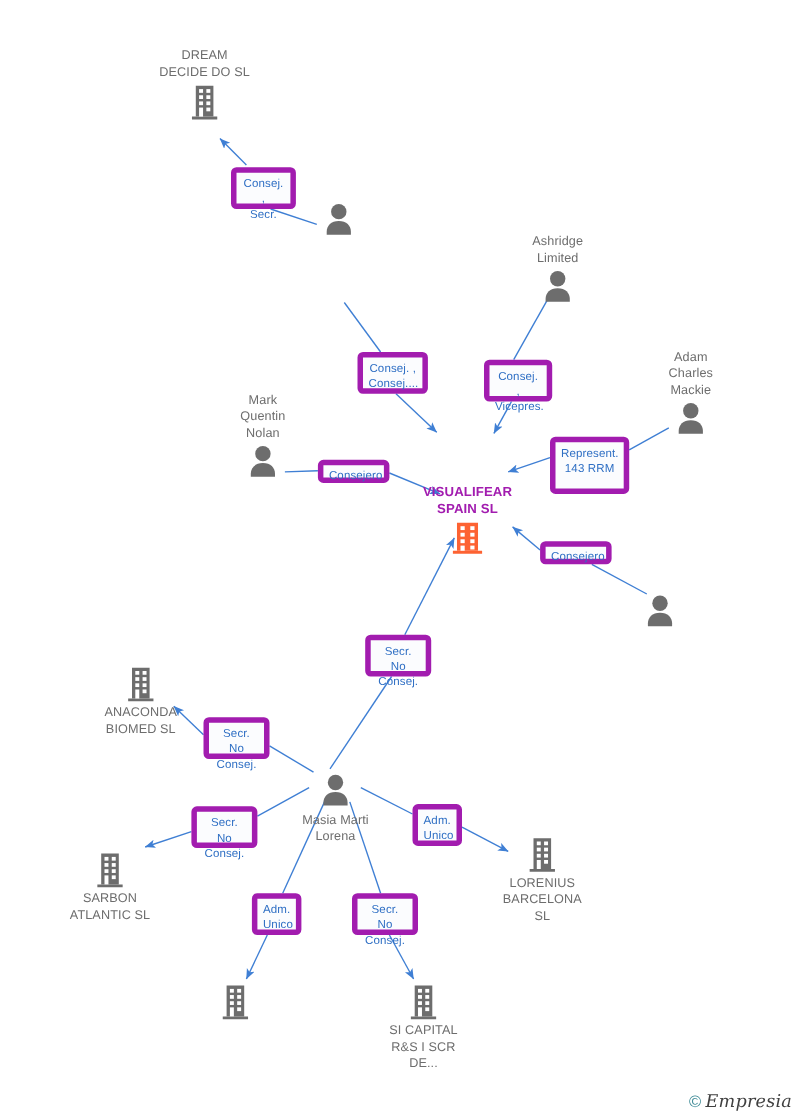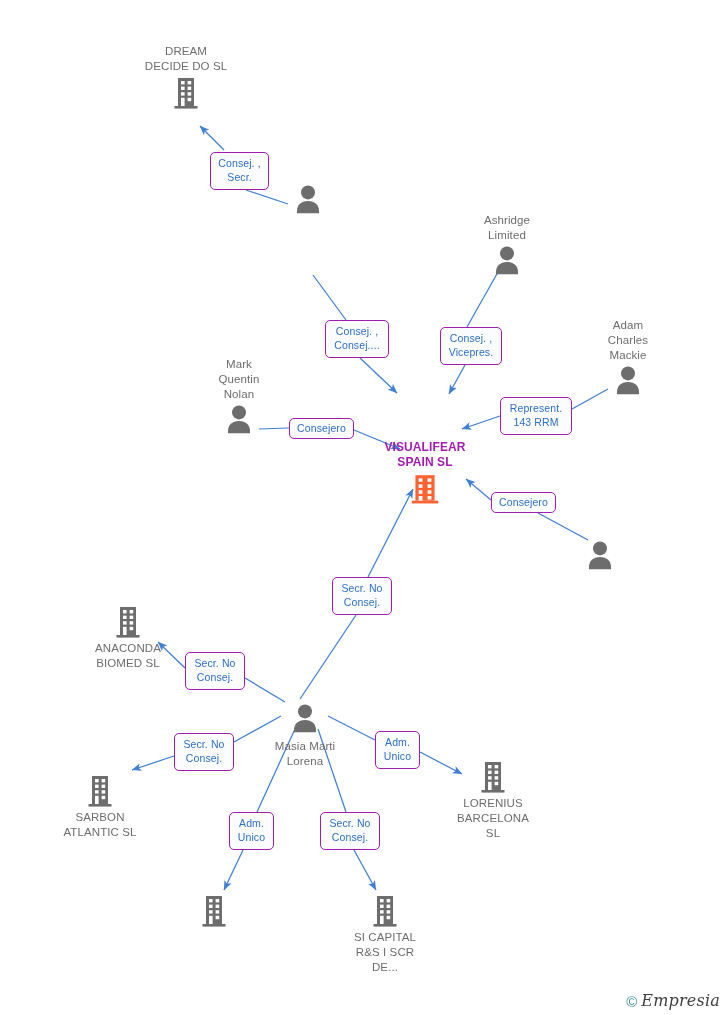--- a/index.html
+++ b/index.html
@@ -55,21 +55,21 @@
     font-size:12px;
     letter-spacing:.2px;
     margin-top:40px;
   }
 
   
   .chip{
     position:absolute;
     box-sizing:border-box;
     background:#fbfcfe;
-    border:1px solid #a21caf;
+    border:5px solid #a21caf;
     border-radius:5px;
     color:#2f6fc4;
     font-size:10.5px;
     line-height:14px;
     text-align:center;
     padding:3px 5px;
     white-space:pre-line;
     letter-spacing:.1px;
   }
 
@@ -375,21 +375,21 @@
 
   <div class="chip" style="left:210px;top:152px;width:59px;height:38px;">Consej. ,
 Secr.</div>
 
   <div class="chip" style="left:325px;top:320px;width:64px;height:38px;">Consej. ,
 Consej....</div>
 
   <div class="chip" style="left:440px;top:327px;width:62px;height:38px;">Consej. ,
 Vicepres.</div>
 
-  <div class="chip" style="left:500px;top:397px;width:72px;height:38px;">Represent.
+  <div class="chip" style="left:500px;top:397px;width:72px;height:52px;">Represent.
 143 RRM</div>
 
   <div class="chip" style="left:289px;top:418px;width:65px;height:21px;line-height:15px;padding:2px 5px;">Consejero</div>
 
   <div class="chip" style="left:491px;top:492px;width:65px;height:21px;line-height:15px;padding:2px 5px;">Consejero</div>
 
   <div class="chip" style="left:332px;top:577px;width:60px;height:38px;">Secr.  No
 Consej.</div>
 
   <div class="chip" style="left:185px;top:652px;width:60px;height:38px;">Secr.  No

